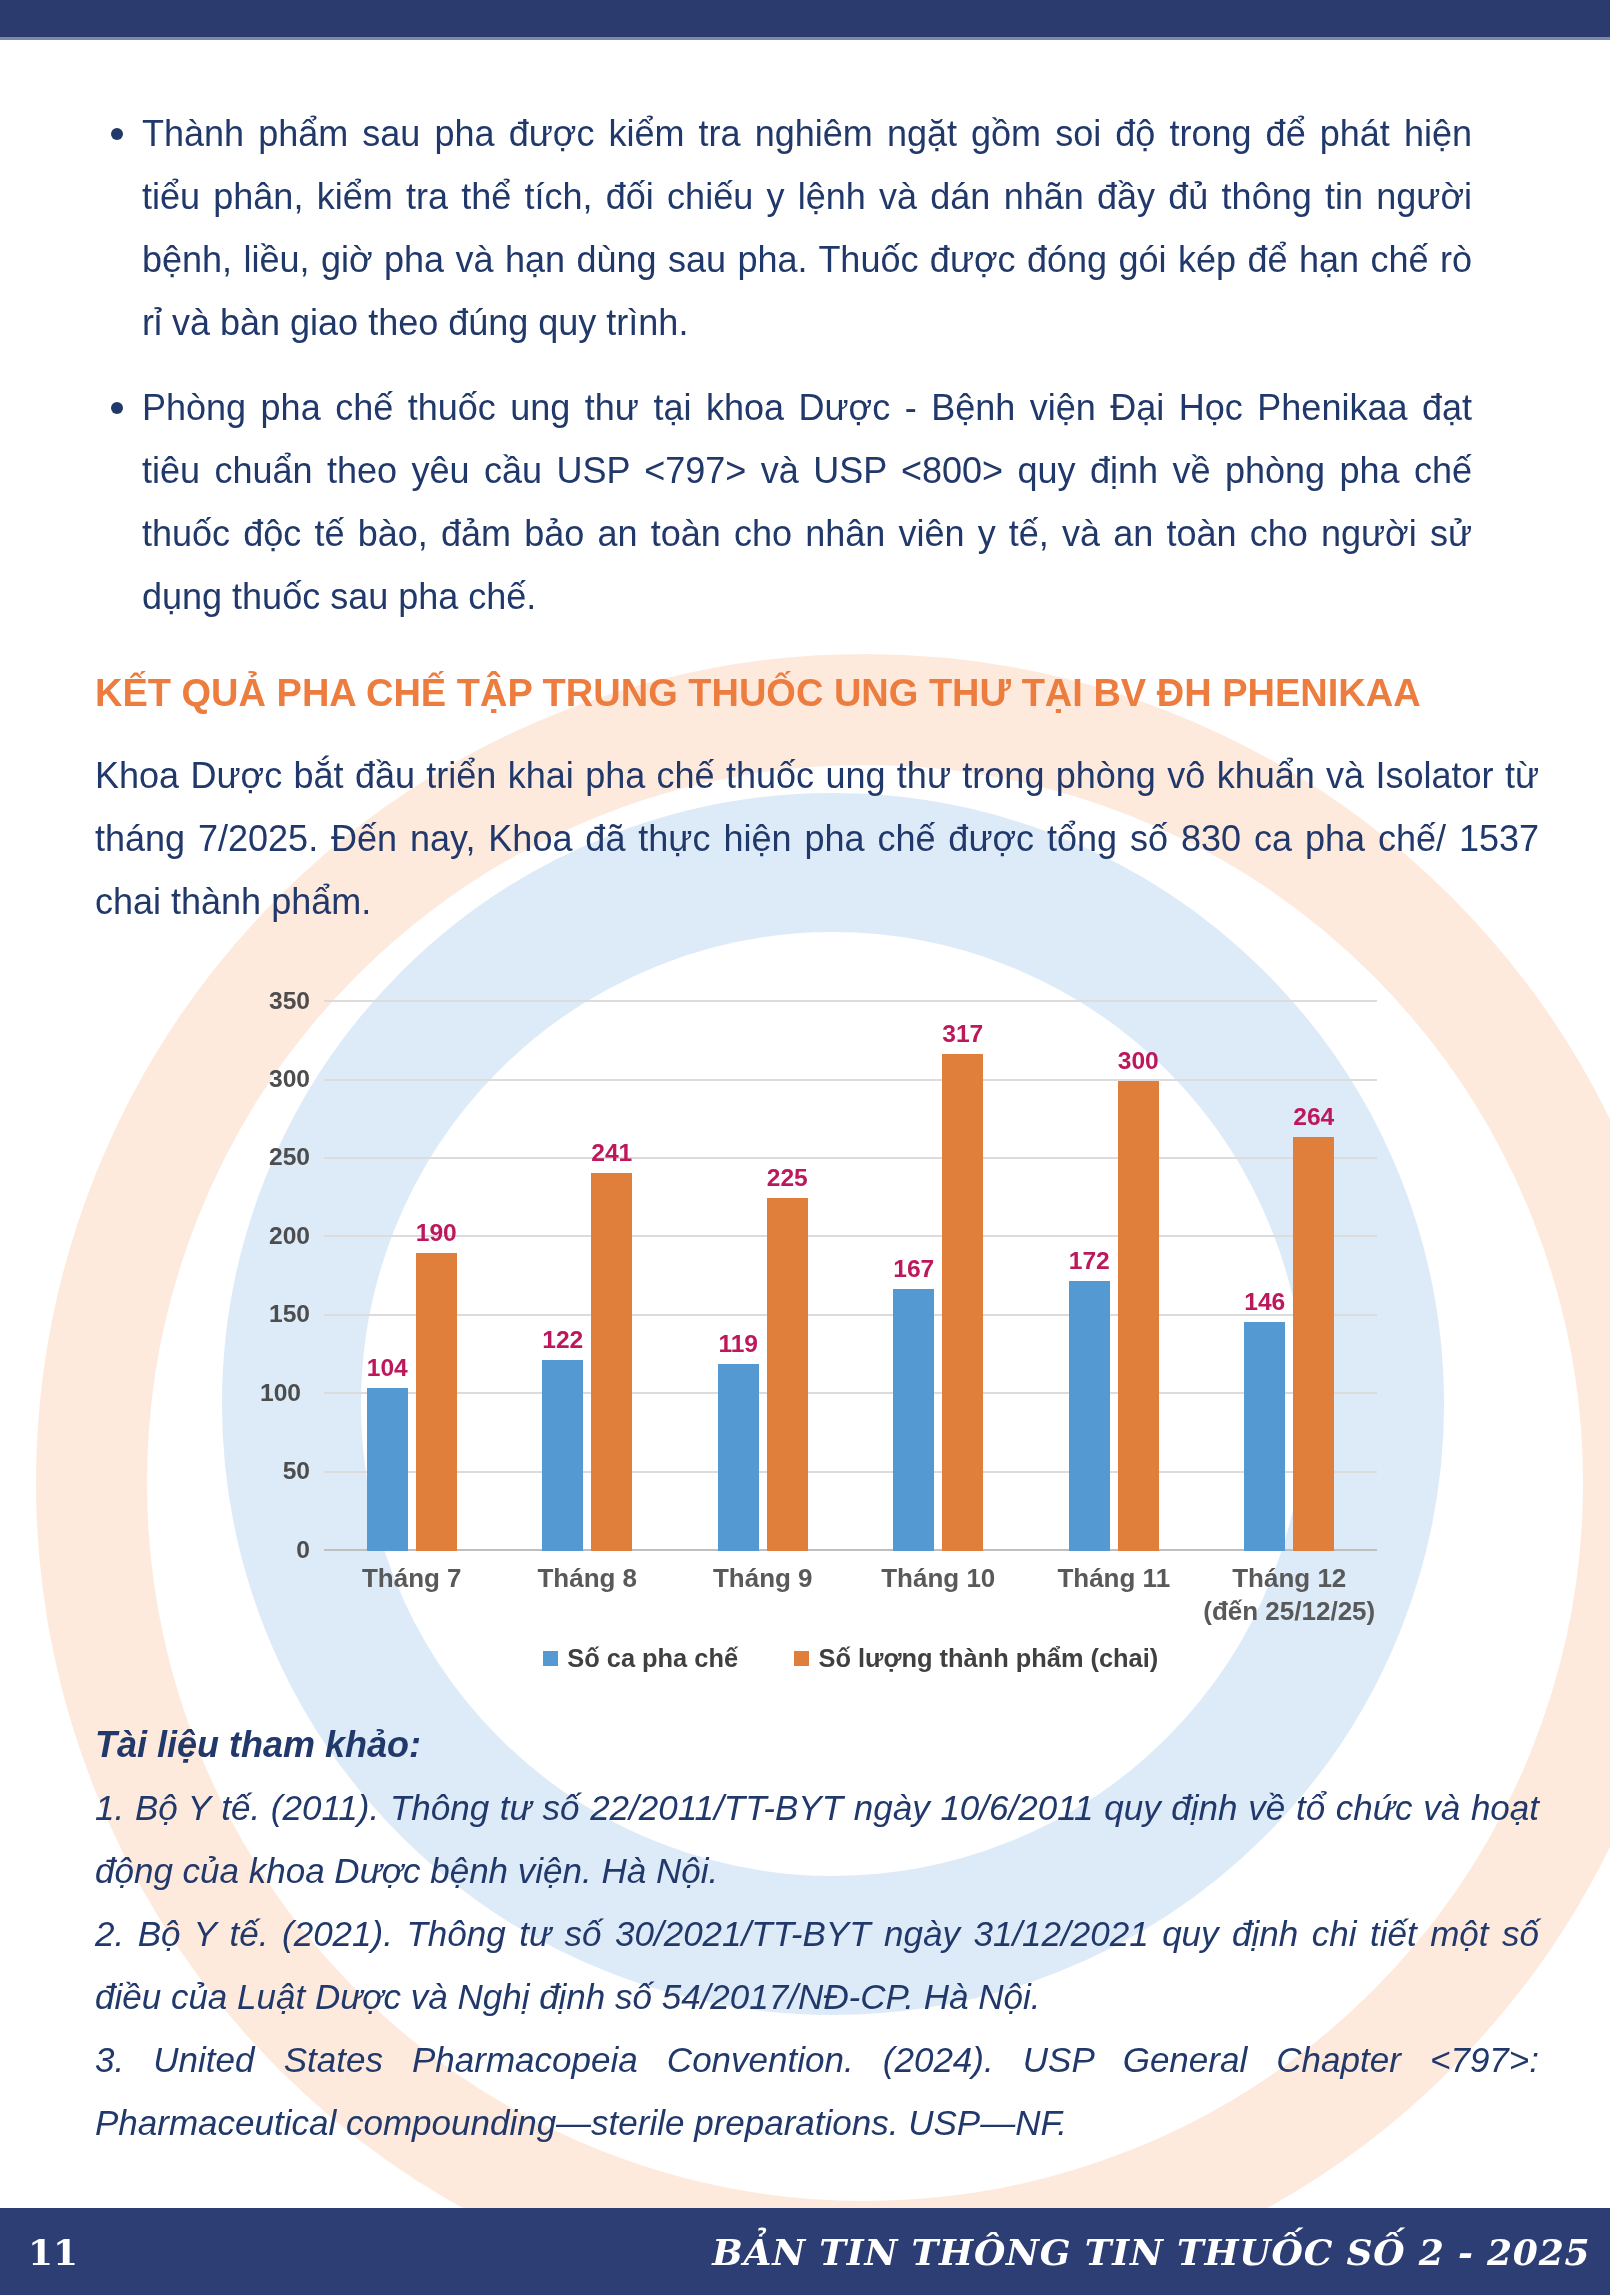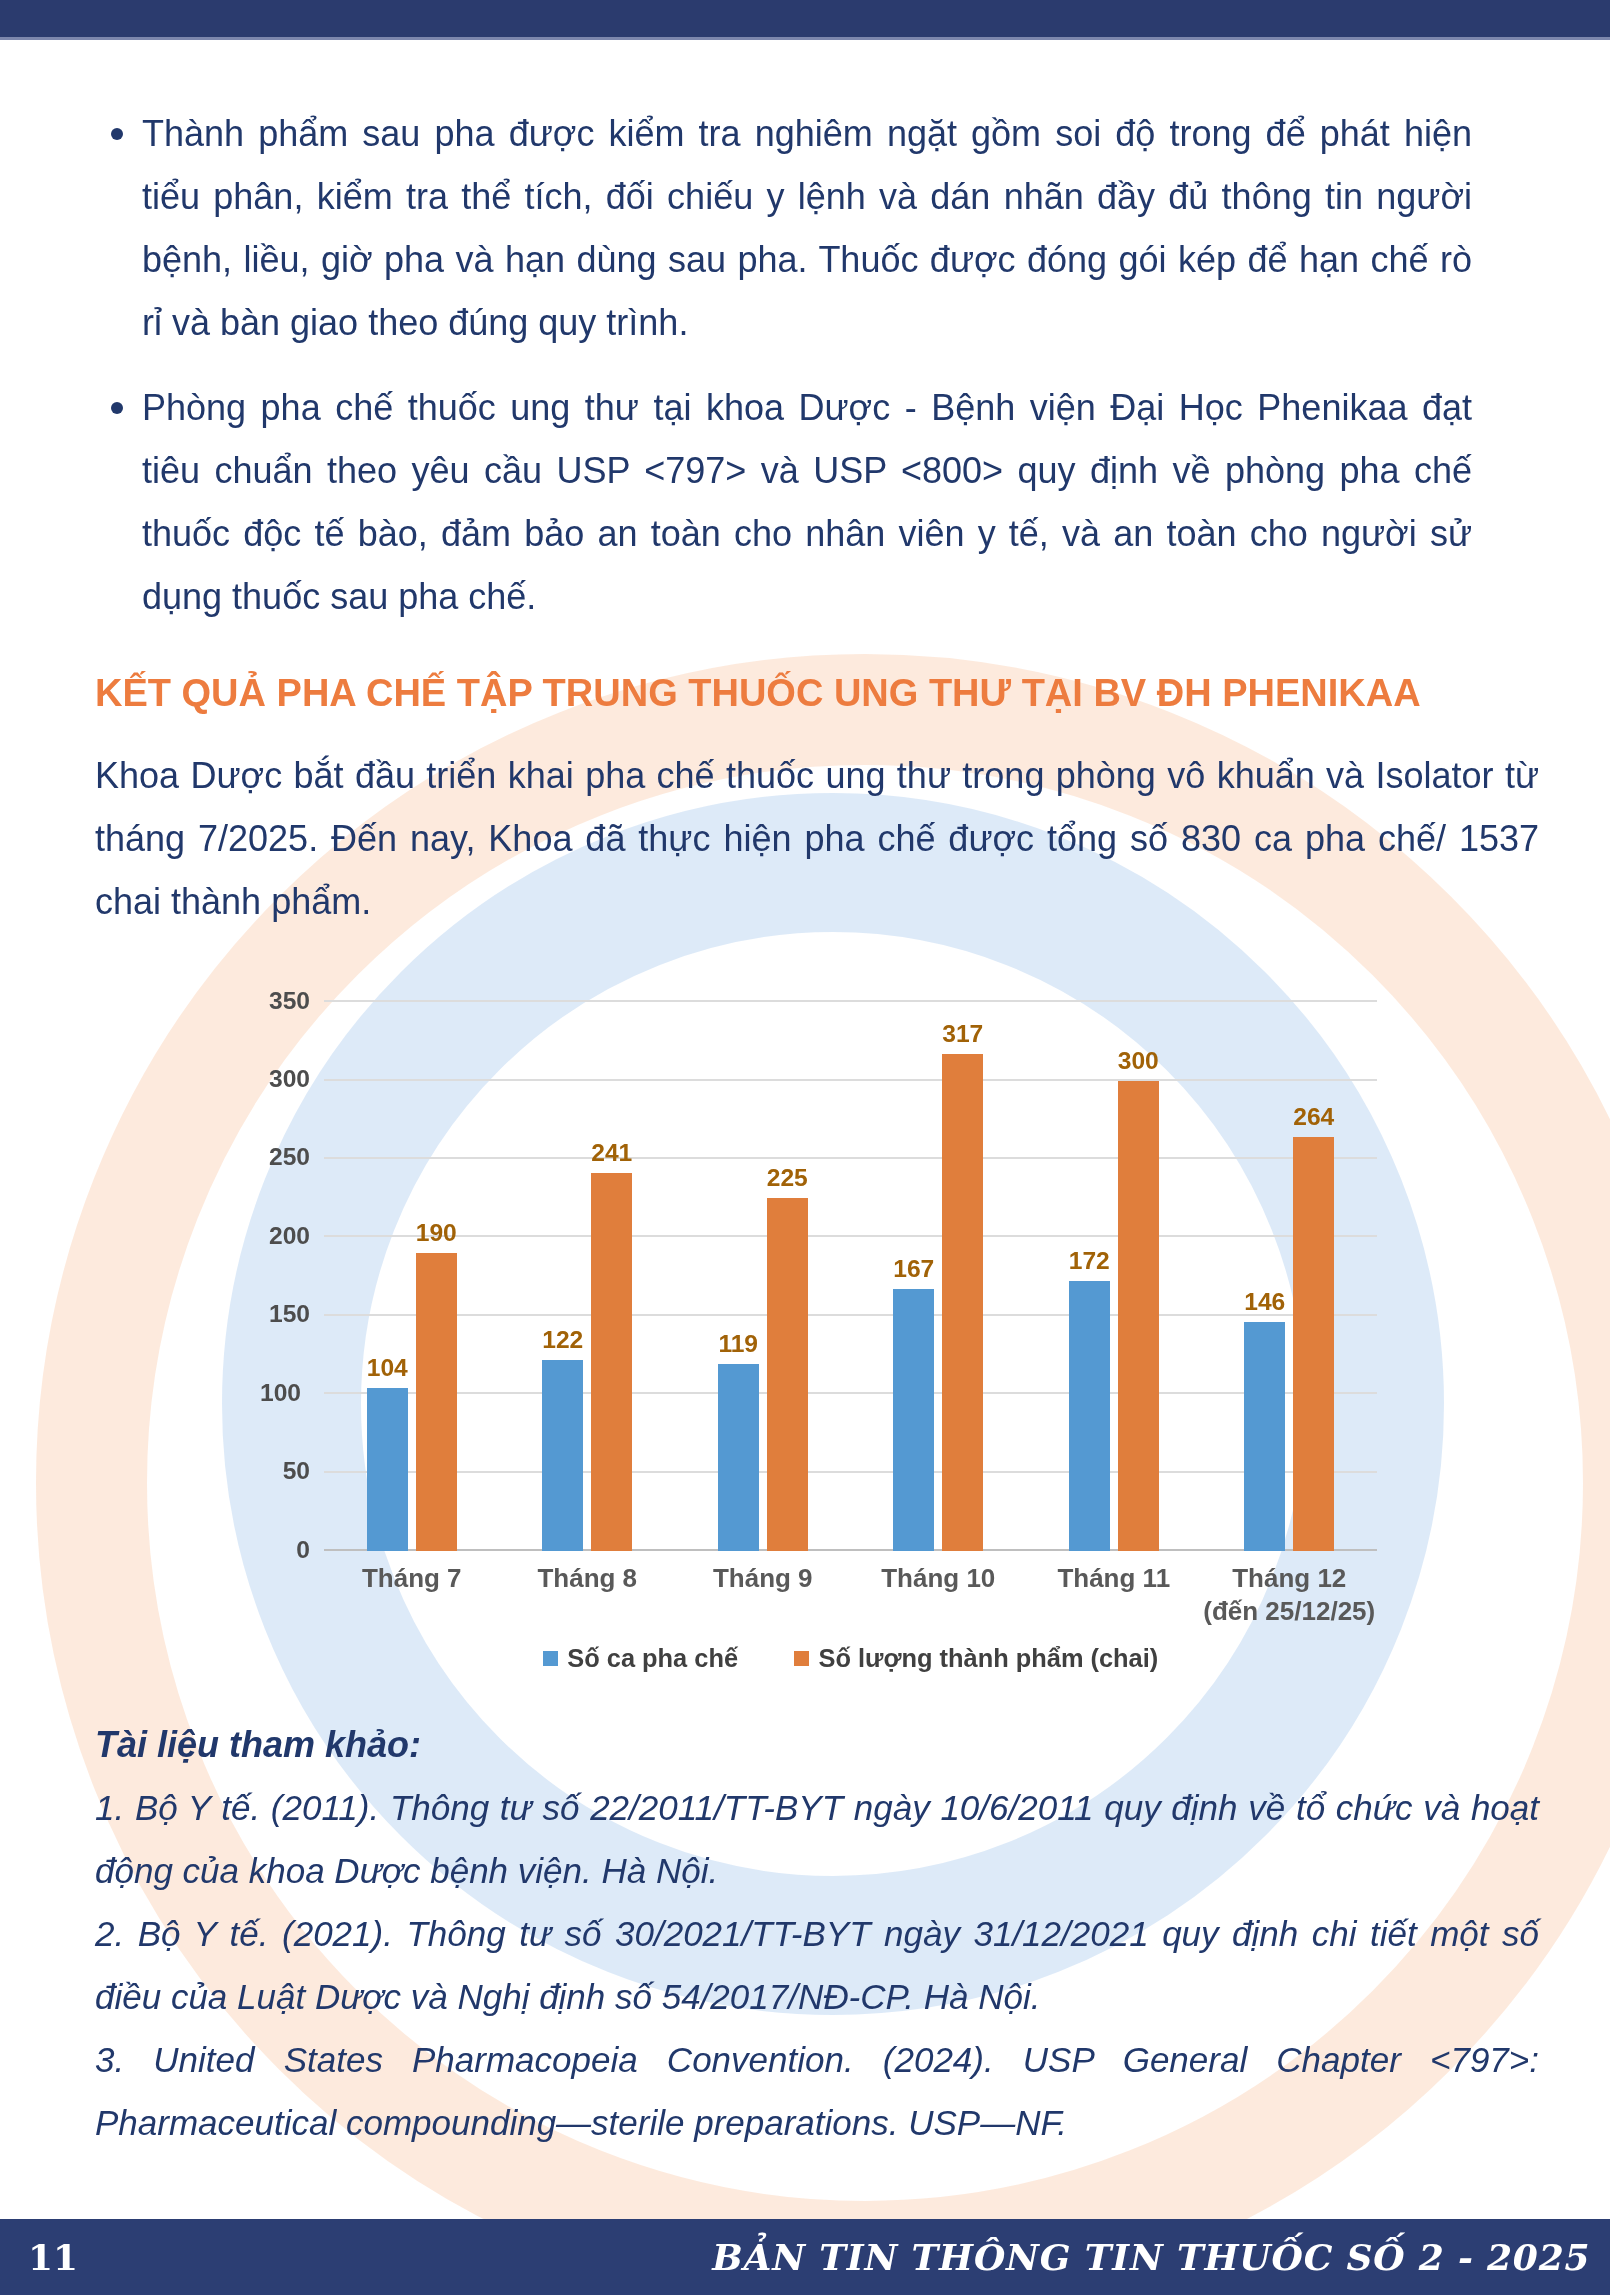--- a/index.html
+++ b/index.html
@@ -8,21 +8,21 @@
   .page {
     position:relative; width:1611px; height:2295px;
     background:#ffffff; overflow:hidden;
   }
   
   .top-bar {
     position:absolute; top:0; left:0; right:0; height:40px;
     background:#2B3B6E; border-bottom:3.2px solid #7D87AD;
   }
   .footer-bar {
-    position:absolute; bottom:0; left:0; right:0; height:76px;
+    position:absolute; bottom:0; left:0; right:0; height:87px;
     background:#2C3E73; color:#ffffff;
     display:flex; align-items:center; justify-content:space-between;
   }
   .footer-page-num {
     font-family:"DejaVu Serif", serif; font-weight:bold;
     font-size:36px; margin-left:28px;
   }
   .footer-title {
     font-family:"DejaVu Serif", serif; font-weight:bold; font-style:italic;
     font-size:36px; margin-right:20.6px; letter-spacing:0.8px;
@@ -67,21 +67,21 @@
   }
   .groups { position:absolute; left:0; right:0; top:0; bottom:0; display:flex; }
   .group {
     flex:1 1 0; display:flex; justify-content:center; gap:8px; height:100%;
   }
   .bar-wrap {
     display:flex; flex-direction:column; justify-content:flex-end;
     align-items:center; height:100%;
   }
   .bar-val {
-    font-size:24.6px; font-weight:bold; color:#a16207;
+    font-size:24.6px; font-weight:bold; color:#be185d;
     white-space:nowrap; margin-bottom:6.3px;
   }
   .bar { width:41px; }
   .xrow { margin-left:62px; width:1053px; display:flex; margin-top:11px; }
   .xlab {
     flex:1 1 0; text-align:center; font-size:26px; font-weight:bold;
     color:#595959; line-height:33px;
   }
   .legend {
     margin-left:62px; width:1053px; display:flex; justify-content:center;

